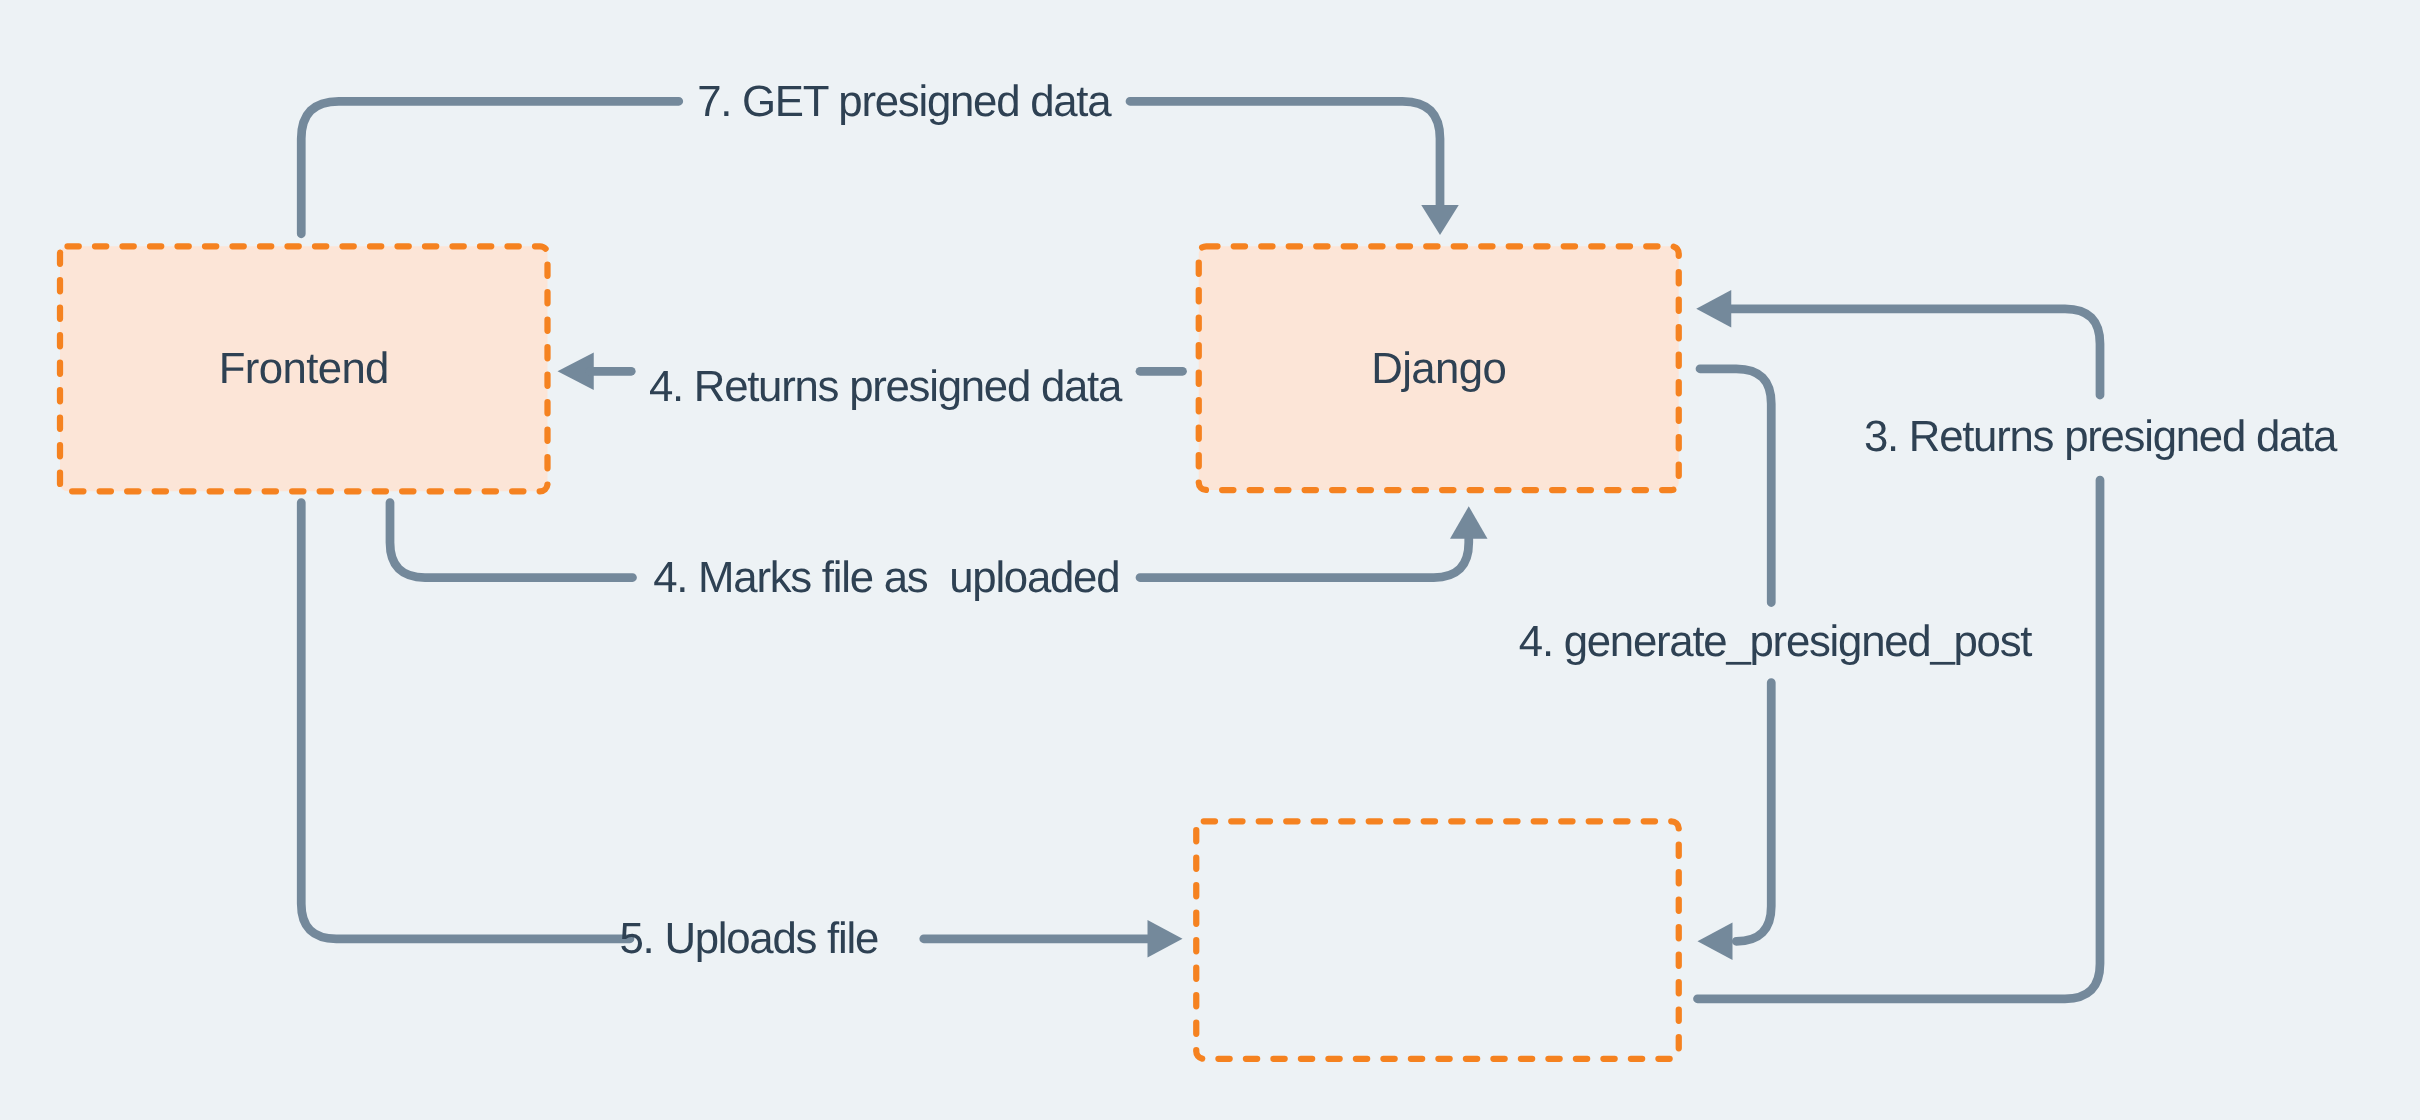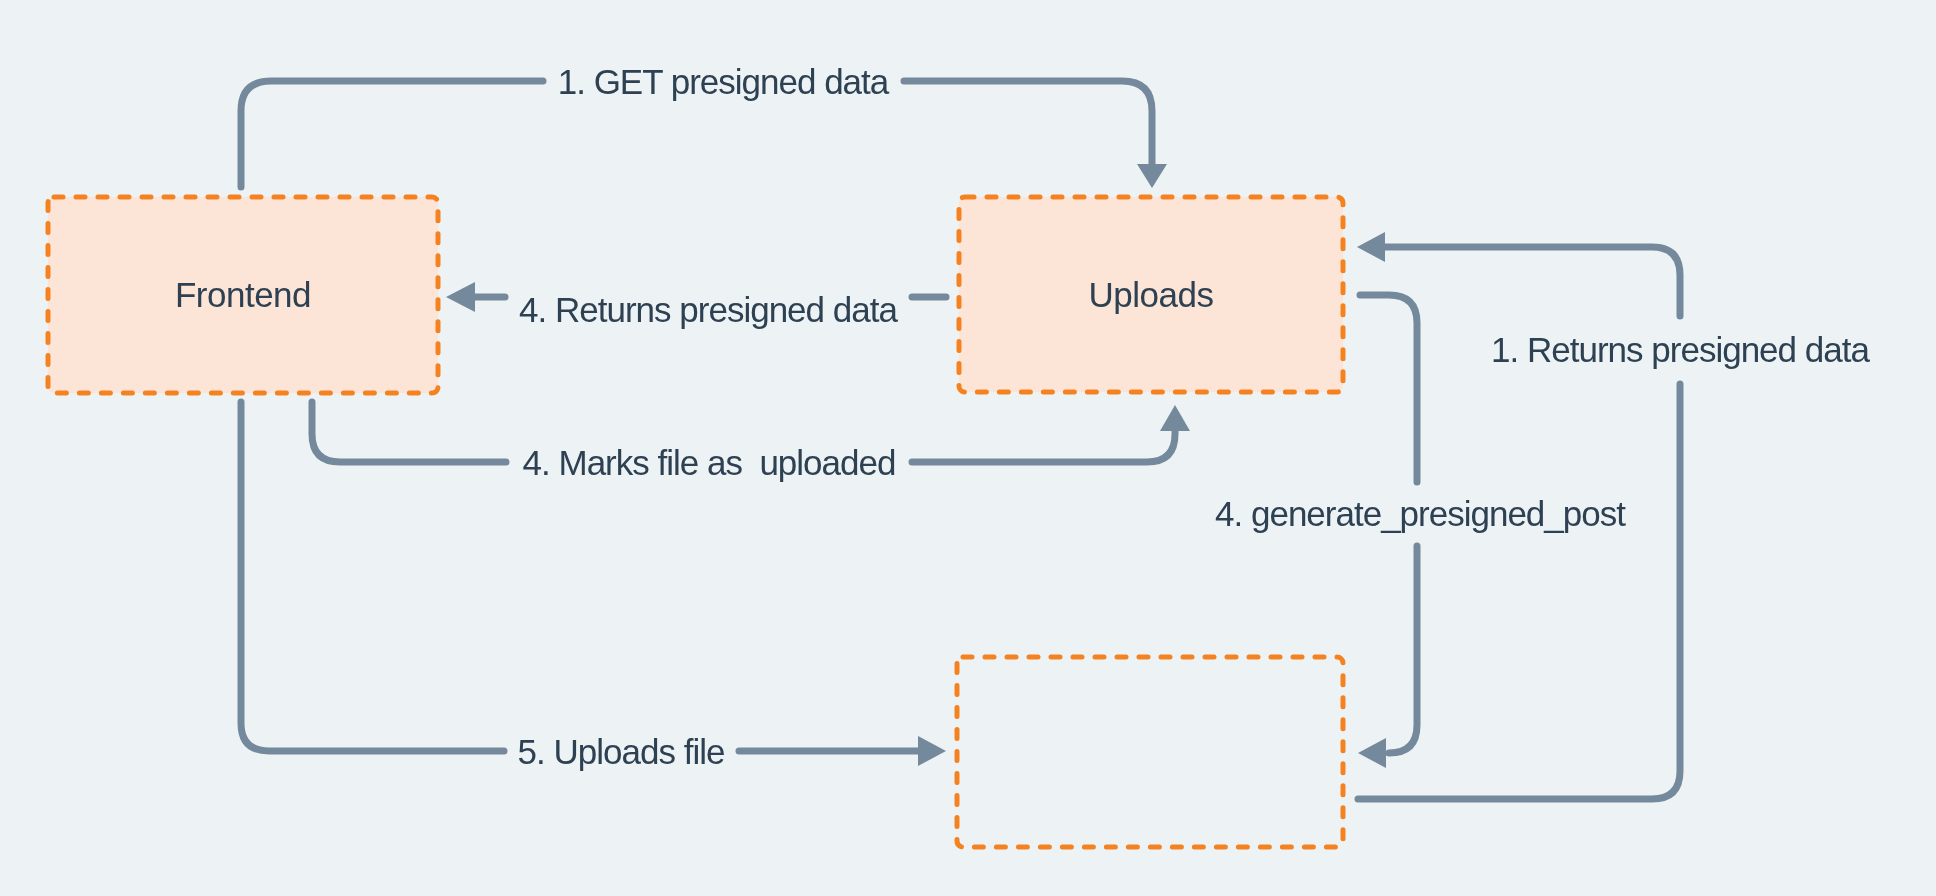--- a/index.html
+++ b/index.html
@@ -62,21 +62,21 @@
 </style>
 </head>
 <body>
 
 <div class="stage">
 
   <div class="node" id="node-frontend">
     <span class="node-label">Frontend</span>
   </div>
   <div class="node" id="node-django">
-    <span class="node-label">Uploads</span>
+    <span class="node-label">Django</span>
   </div>
 
   <svg class="wires" viewBox="0 0 1936 896" xmlns="http://www.w3.org/2000/svg">
 
     <rect class="node-outline" x="48" y="197" width="390" height="196" rx="6"></rect>
     <rect class="node-outline" x="959" y="197" width="384" height="195" rx="6"></rect>
     <rect class="node-outline" x="957" y="657" width="386" height="190" rx="6"></rect>
 
     <path class="connector" d="M 241 187 V 111 Q 241 81 271 81 H 543"></path>
     <path class="connector" d="M 904 81 H 1122 Q 1152 81 1152 111 V 166"></path>
@@ -96,20 +96,20 @@
 
     <path class="connector" d="M 1360 295 H 1389 Q 1417 295 1417 323 V 482"></path>
     <path class="connector" d="M 1417 546 V 725 Q 1417 753 1389 753"></path>
     <polygon class="arrowhead" points="1358,753 1386,738 1386,768"></polygon>
 
     <path class="connector" d="M 1358 799 H 1652 Q 1680 799 1680 771 V 384"></path>
     <path class="connector" d="M 1680 316 V 275 Q 1680 247 1652 247 H 1382"></path>
     <polygon class="arrowhead" points="1357,247 1385,232 1385,262"></polygon>
   </svg>
 
-  <div class="edge-label" style="left:723px;top:81px;">1. GET presigned data</div>
+  <div class="edge-label" style="left:723px;top:81px;">7. GET presigned data</div>
   <div class="edge-label" style="left:1420px;top:513px;">4. generate_presigned_post</div>
-  <div class="edge-label" style="left:1680px;top:349px;">1. Returns presigned data</div>
+  <div class="edge-label" style="left:1680px;top:349px;">3. Returns presigned data</div>
   <div class="edge-label" style="left:708px;top:297px;margin-top:12px;">4. Returns presigned data</div>
-  <div class="edge-label" style="left:621px;top:751px;text-align:center;">5. Uploads file</div>
+  <div class="edge-label" style="left:599px;top:751px;text-align:center;">5. Uploads file</div>
   <div class="edge-label" style="left:709px;top:462px;">4. Marks file as  uploaded</div>
 
 </div>
 
 </body></html>

